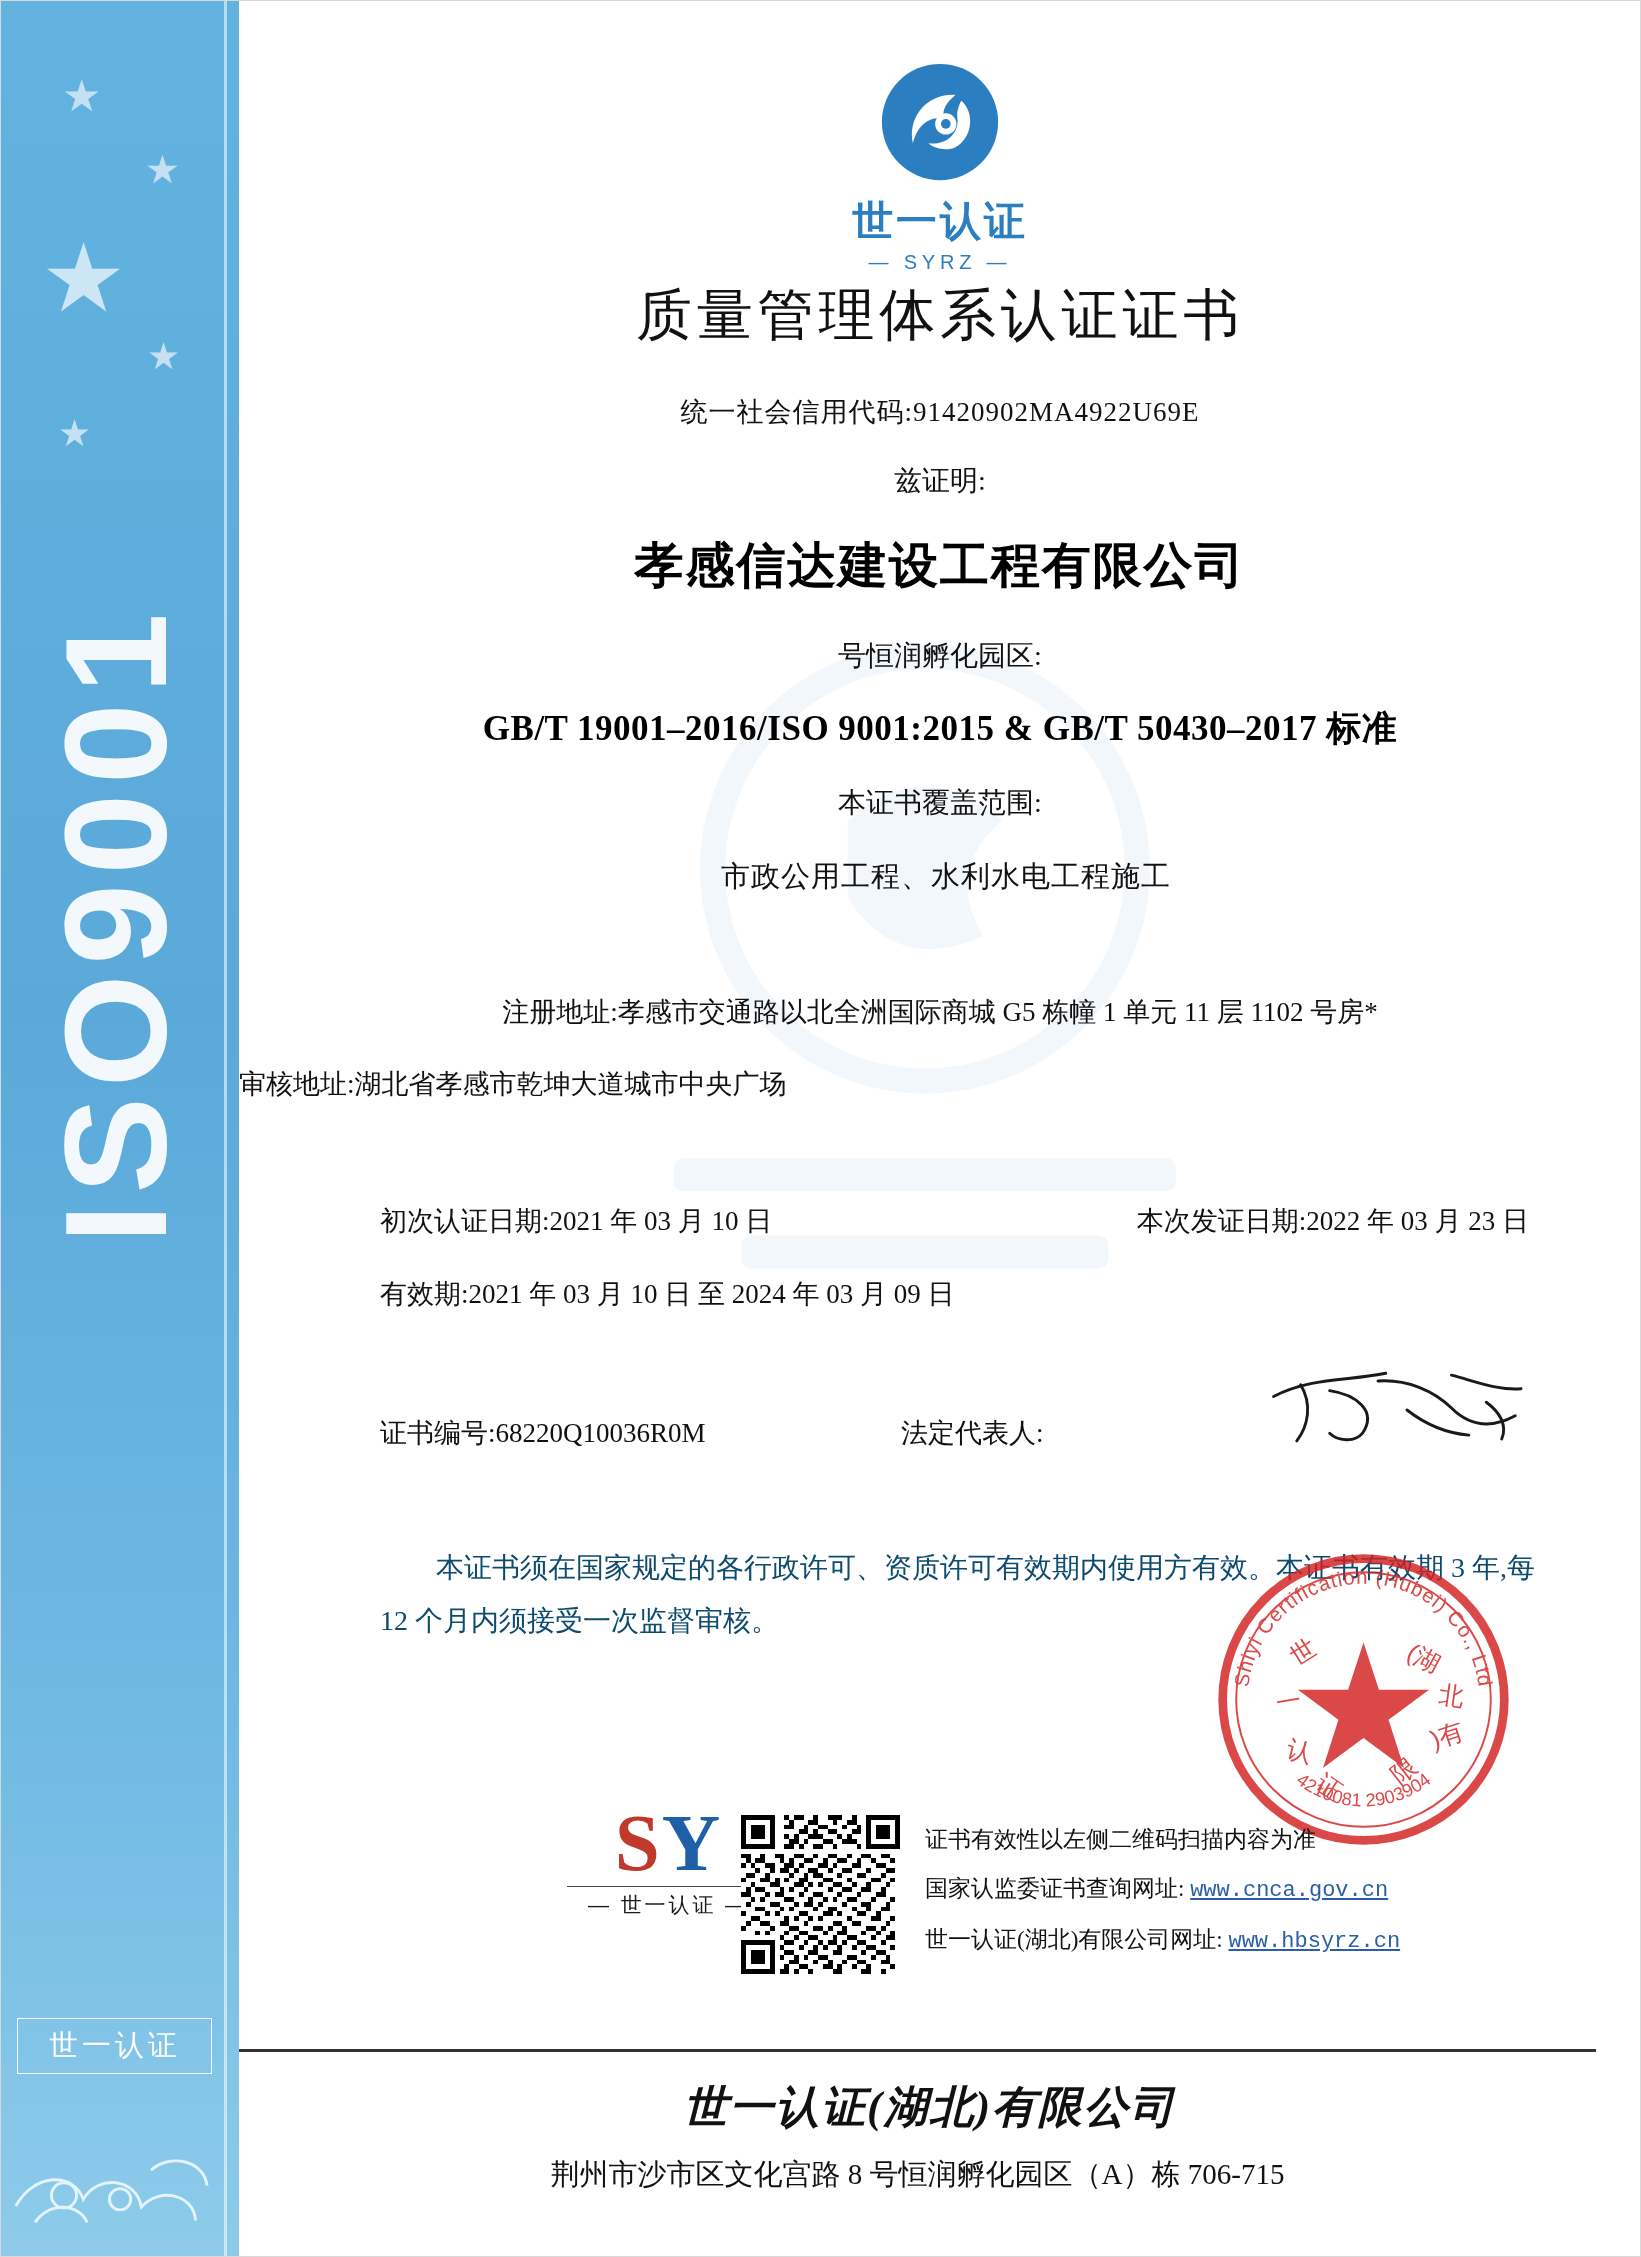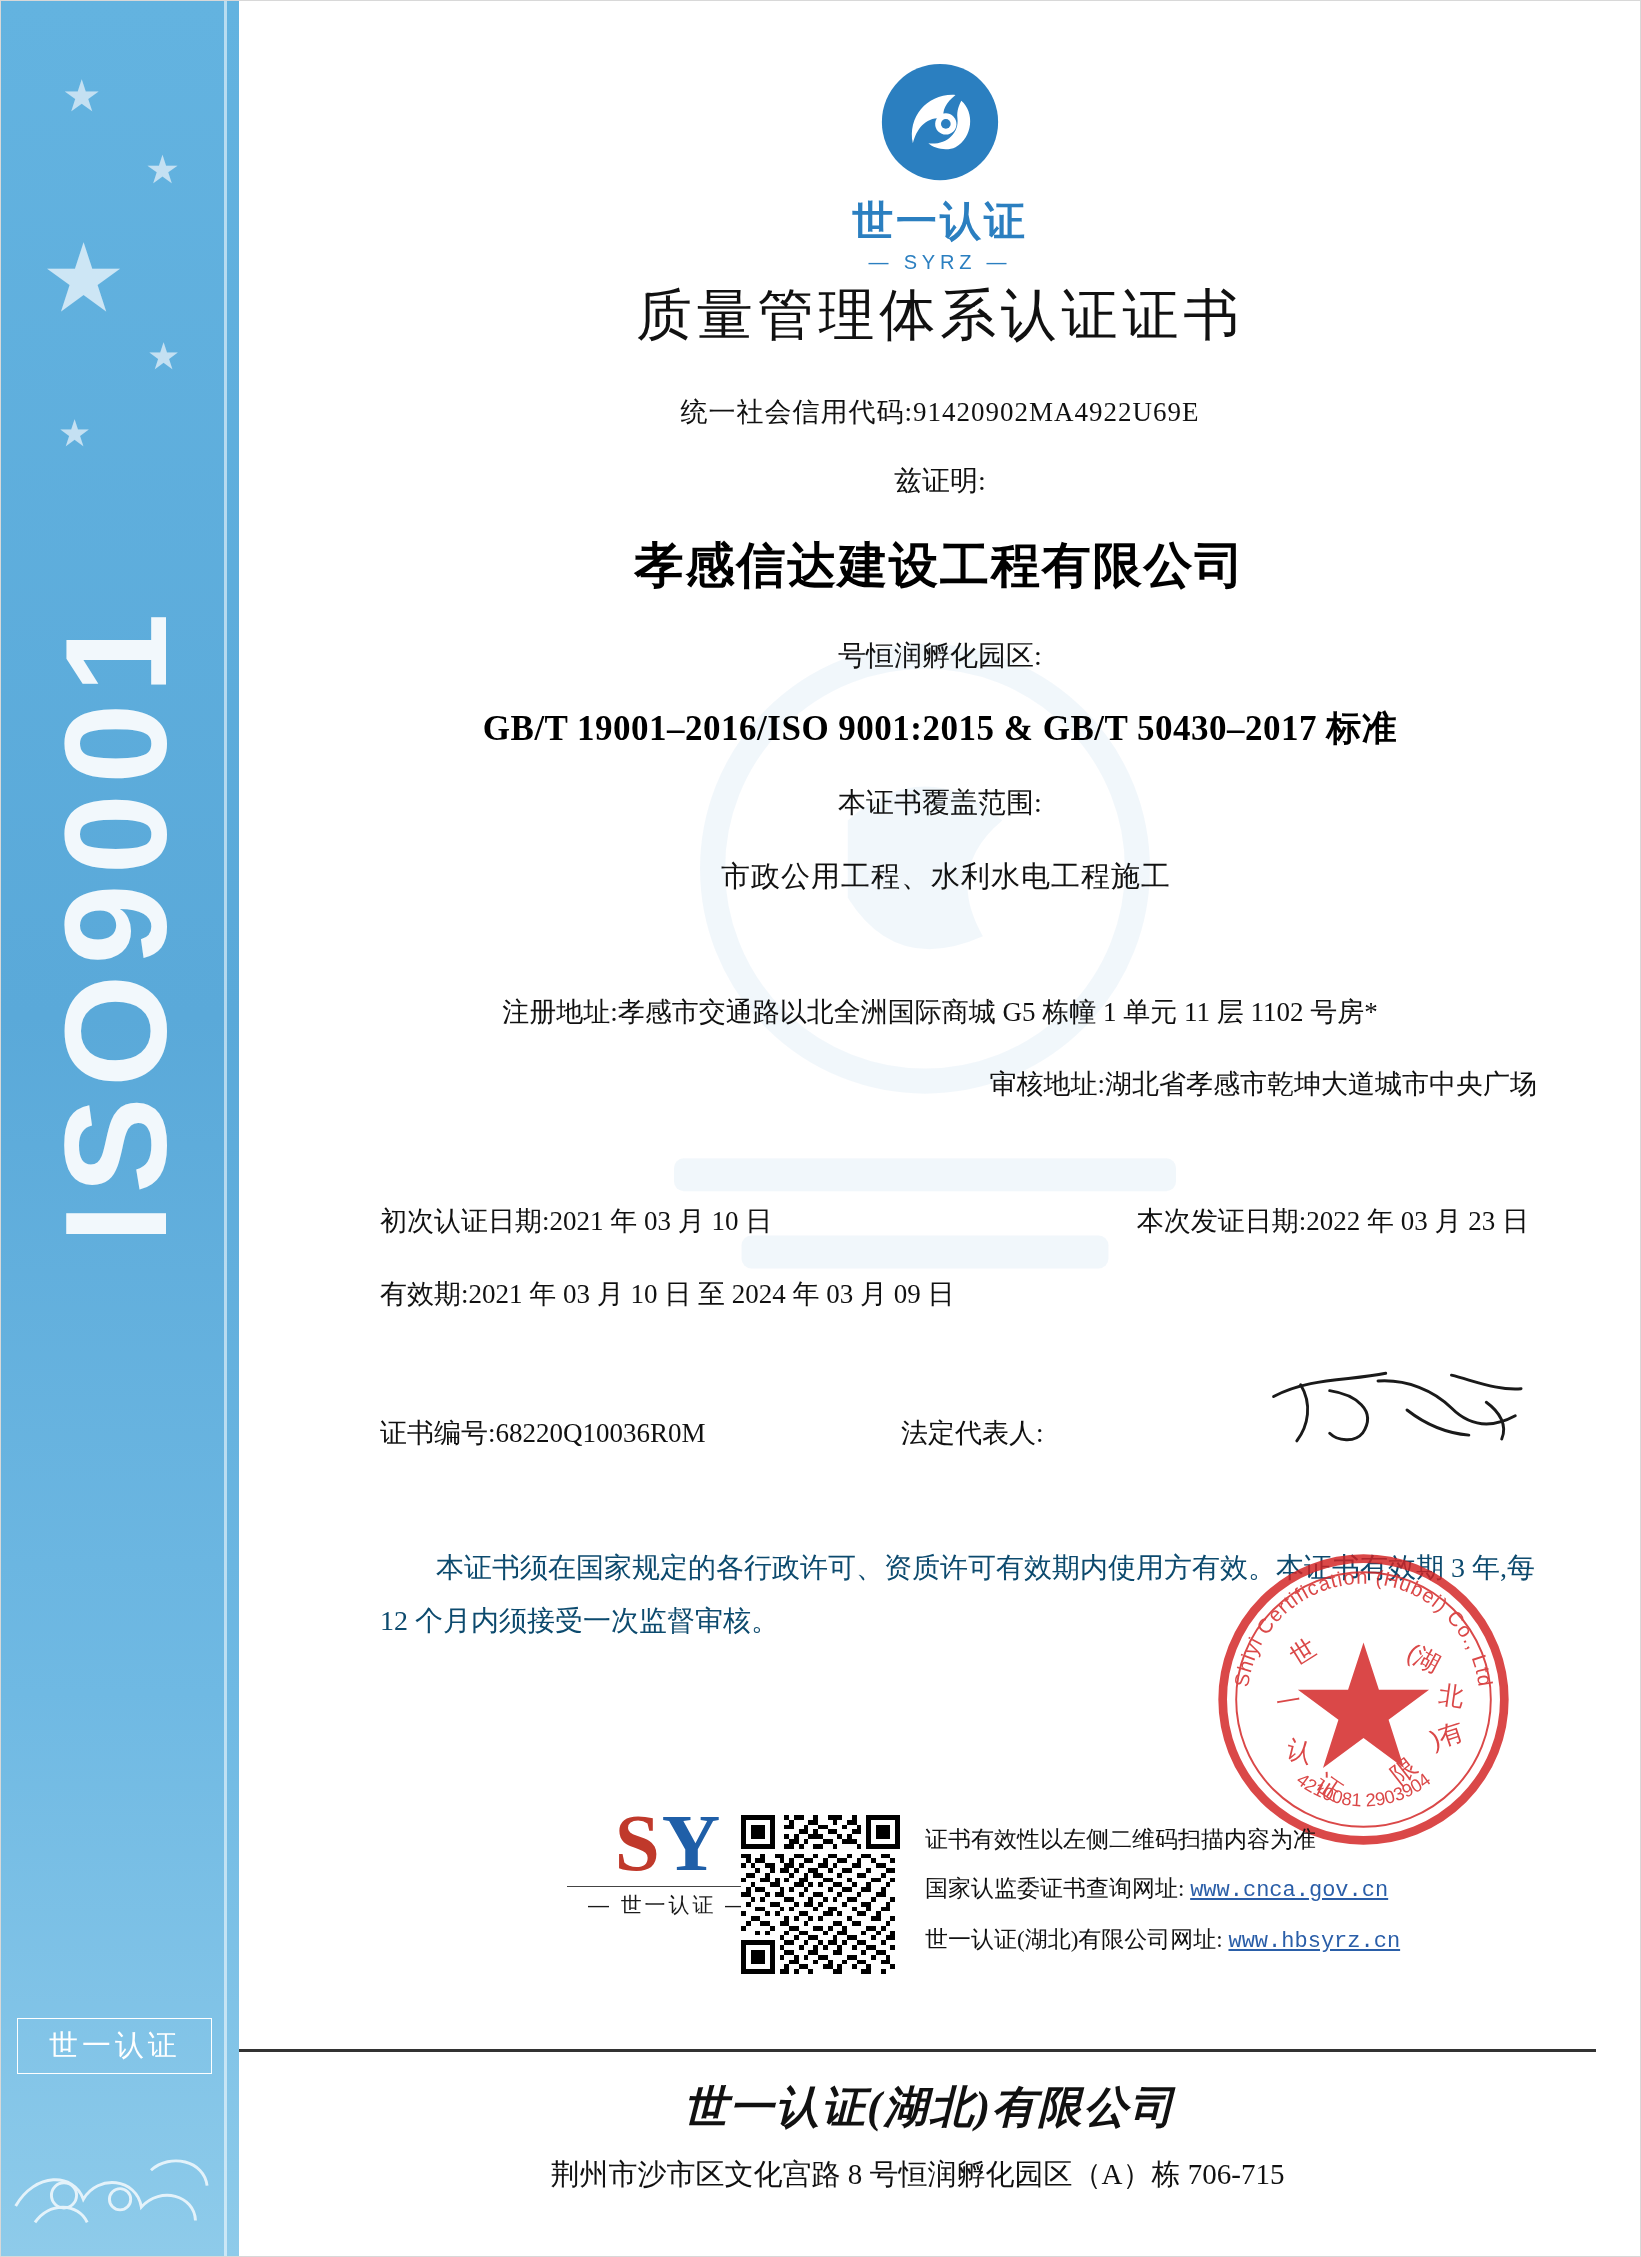--- a/index.html
+++ b/index.html
@@ -233,21 +233,21 @@
     width: 1402px;
     text-align: center;
     font-size: 27px;
     color: #111;
   }
   .addr-audit {
     position: absolute;
     left: 0;
     top: 1066px;
     width: 1298px;
-    text-align: right;
+    text-align: left;
     font-size: 27px;
     color: #111;
   }
 
   .date-row {
     position: absolute;
     left: 141px;
     top: 1203px;
     width: 1149px;
     display: flex;

